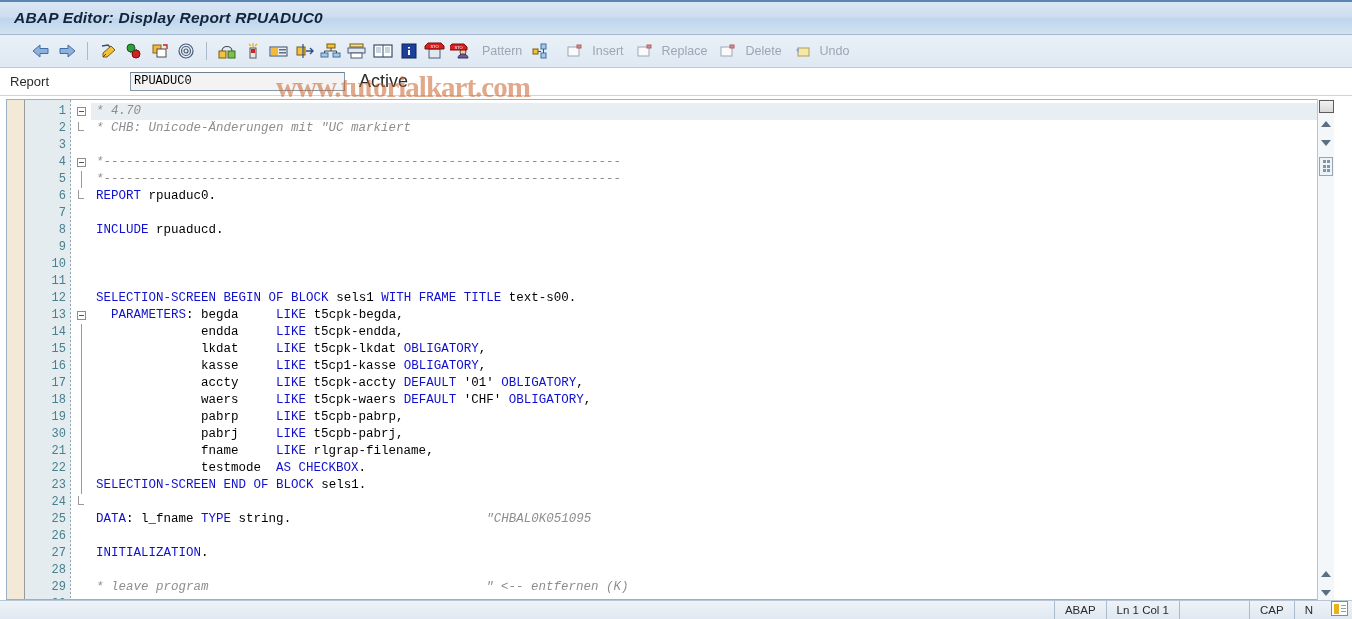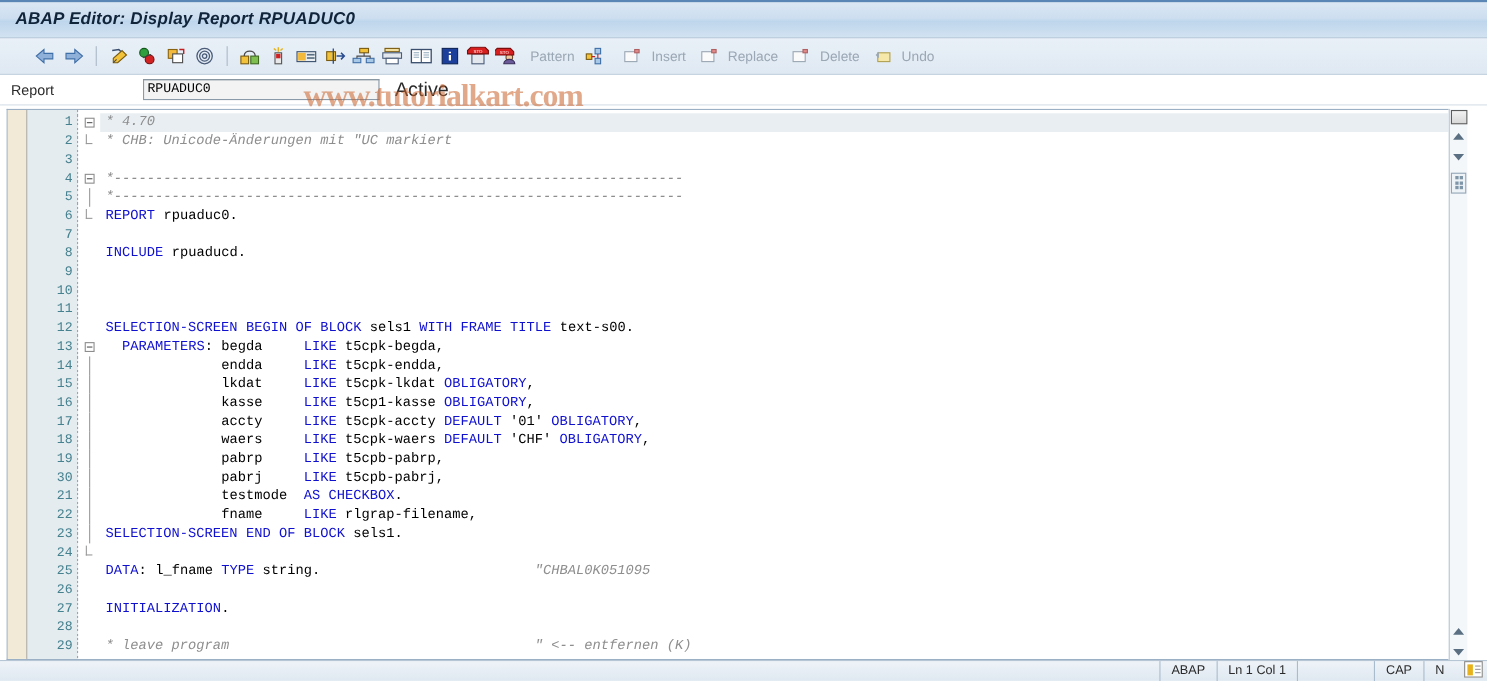--- a/index.html
+++ b/index.html
@@ -604,22 +604,22 @@
           <div class="cline">&nbsp;</div>
           <div class="cline"><span class="tok-kw">SELECTION-SCREEN</span> <span class="tok-kw">BEGIN</span> <span class="tok-kw">OF</span> <span class="tok-kw">BLOCK</span> <span class="tok-id">sels1</span> <span class="tok-kw">WITH</span> <span class="tok-kw">FRAME</span> <span class="tok-kw">TITLE</span> <span class="tok-id">text-s00</span><span class="tok-id">.</span></div>
           <div class="cline">  <span class="tok-kw">PARAMETERS</span><span class="tok-id">:</span> <span class="tok-id">begda</span>     <span class="tok-kw">LIKE</span> <span class="tok-id">t5cpk-begda</span><span class="tok-id">,</span></div>
           <div class="cline">              <span class="tok-id">endda</span>     <span class="tok-kw">LIKE</span> <span class="tok-id">t5cpk-endda</span><span class="tok-id">,</span></div>
           <div class="cline">              <span class="tok-id">lkdat</span>     <span class="tok-kw">LIKE</span> <span class="tok-id">t5cpk-lkdat</span> <span class="tok-kw">OBLIGATORY</span><span class="tok-id">,</span></div>
           <div class="cline">              <span class="tok-id">kasse</span>     <span class="tok-kw">LIKE</span> <span class="tok-id">t5cp1-kasse</span> <span class="tok-kw">OBLIGATORY</span><span class="tok-id">,</span></div>
           <div class="cline">              <span class="tok-id">accty</span>     <span class="tok-kw">LIKE</span> <span class="tok-id">t5cpk-accty</span> <span class="tok-kw">DEFAULT</span> <span class="tok-str">'01'</span> <span class="tok-kw">OBLIGATORY</span><span class="tok-id">,</span></div>
           <div class="cline">              <span class="tok-id">waers</span>     <span class="tok-kw">LIKE</span> <span class="tok-id">t5cpk-waers</span> <span class="tok-kw">DEFAULT</span> <span class="tok-str">'CHF'</span> <span class="tok-kw">OBLIGATORY</span><span class="tok-id">,</span></div>
           <div class="cline">              <span class="tok-id">pabrp</span>     <span class="tok-kw">LIKE</span> <span class="tok-id">t5cpb-pabrp</span><span class="tok-id">,</span></div>
           <div class="cline">              <span class="tok-id">pabrj</span>     <span class="tok-kw">LIKE</span> <span class="tok-id">t5cpb-pabrj</span><span class="tok-id">,</span></div>
+          <div class="cline">              <span class="tok-id">fname</span>     <span class="tok-kw">LIKE</span> <span class="tok-id">rlgrap-filename</span><span class="tok-id">,</span></div>
           <div class="cline">              <span class="tok-id">testmode</span>  <span class="tok-kw">AS</span> <span class="tok-kw">CHECKBOX</span><span class="tok-id">.</span></div>
-          <div class="cline">              <span class="tok-id">fname</span>     <span class="tok-kw">LIKE</span> <span class="tok-id">rlgrap-filename</span><span class="tok-id">,</span></div>
           <div class="cline"><span class="tok-kw">SELECTION-SCREEN</span> <span class="tok-kw">END</span> <span class="tok-kw">OF</span> <span class="tok-kw">BLOCK</span> <span class="tok-id">sels1</span><span class="tok-id">.</span></div>
           <div class="cline">&nbsp;</div>
           <div class="cline"><span class="tok-kw">DATA</span><span class="tok-id">:</span> <span class="tok-id">l_fname</span> <span class="tok-kw">TYPE</span> <span class="tok-id">string</span><span class="tok-id">.</span>                          <span class="tok-cmt">"CHBAL0K051095</span></div>
           <div class="cline">&nbsp;</div>
           <div class="cline"><span class="tok-kw">INITIALIZATION</span><span class="tok-id">.</span></div>
           <div class="cline">&nbsp;</div>
           <div class="cline"><span class="tok-cmt">* leave program                                     " &lt;-- entfernen (K)</span></div>
         </div>
     </div>
 

